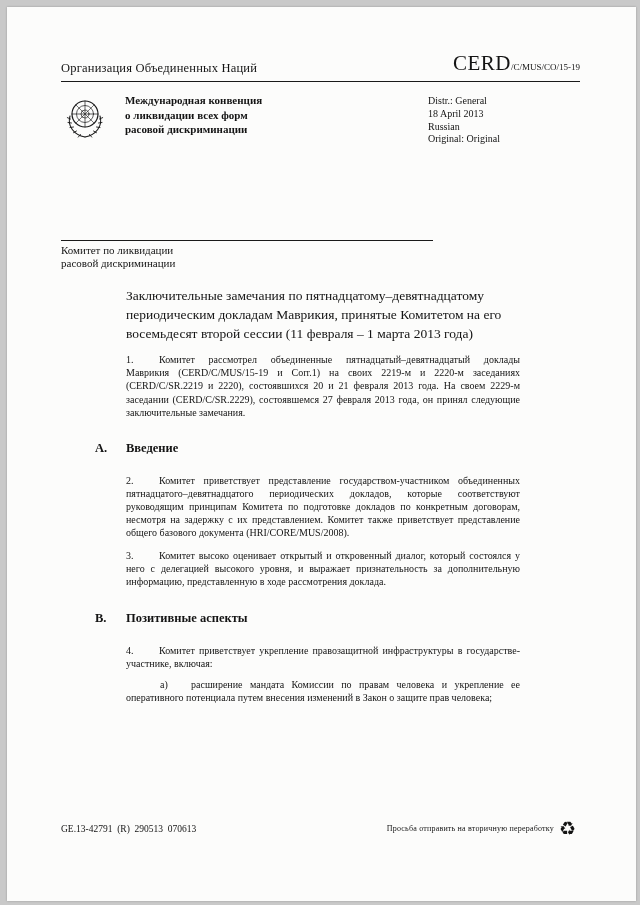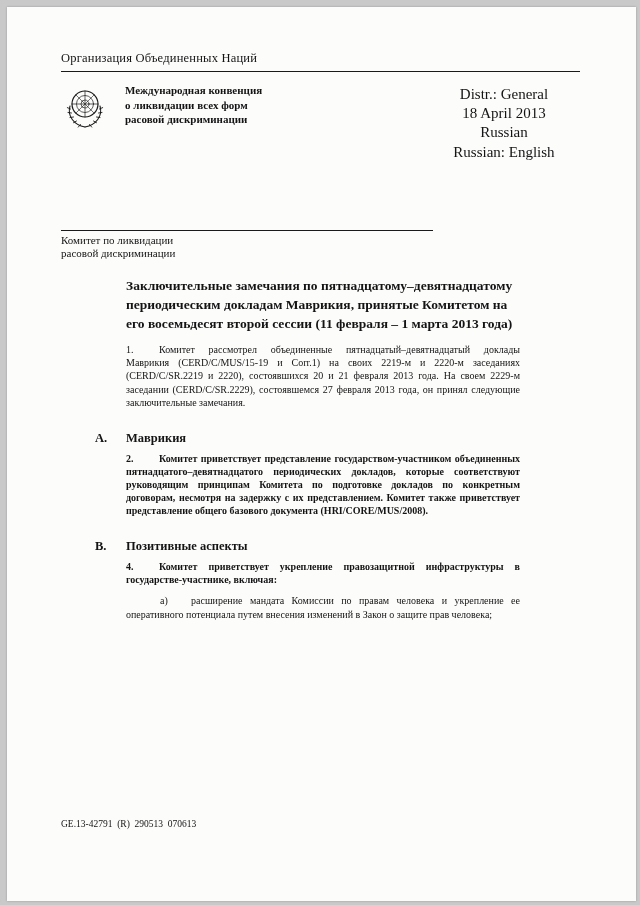--- a/index.html
+++ b/index.html
@@ -32,33 +32,33 @@
   .masthead{display:flex;margin-top:11px;height:147px;}
   .emblem{width:48px;height:48px;flex:0 0 48px;margin-top:2px;}
   .conv-title{
     margin-left:16px;
     font-size:11px;font-weight:bold;line-height:1.34;
     white-space:pre-line;
     width:282px;
   }
   .distr-block{
     margin-left:auto;
-    font-size:15px;line-height:1.28;
-    width:152px;padding-top:2px;text-align:center;
+    font-size:10px;line-height:1.28;
+    width:152px;padding-top:2px;
   }
   .rule-2{border-bottom:1.2px solid #1a1a1a;width:372px;}
   .committee{
     font-size:11px;font-weight:normal;line-height:1.22;
     white-space:pre-line;margin-top:3px;
   }
   
   .bodycol{margin-left:65px;width:394px;}
   .doc-title{
     margin-top:15px;
-    font-size:13.5px;font-weight:bold;line-height:1.42;
+    font-size:13.5px;font-weight:normal;line-height:1.42;
     text-align:left;
   }
   .body-p{
     margin:10px 0 0 0;
     font-size:10px;line-height:1.31;
     text-align:justify;
   }
   .pnum{display:inline-block;min-width:33px;}
   .sec-head{
     position:relative;
@@ -75,29 +75,30 @@
   .sub-label{display:inline-block;min-width:14px;margin-right:17px;text-indent:0;}
   
   .footer{
     position:absolute;left:54px;right:60px;top:812px;
     display:flex;justify-content:space-between;align-items:center;
   }
   .ge-ref{font-size:9.5px;white-space:pre;}
   .recycle-wrap{display:flex;align-items:center;gap:5px;}
   .recycle-note{font-size:8px;letter-spacing:.2px;}
   .recycle-glyph{font-size:19px;line-height:1;}
-  .mt6{margin-top:6px;font-weight:bold;}
+  .mt6{margin-top:18px;}
 </style>
 </head>
 <body>
 
 <div class="page">
 
   <div class="header-row">
     <span class="org-name">Организация Объединенных Наций</span>
+    <span class="doc-symbol"><span class="big">CERD</span><span class="small">/C/MUS/CO/15-19</span></span>
   </div>
   <div class="rule-1"></div>
 
   <div class="masthead">
     <span class="emblem">
       <svg width="48" height="48" viewBox="0 0 48 48">
         <g fill="none" stroke="#1a1a1a" stroke-linecap="round">
           <circle cx="24" cy="19" r="13" stroke-width="1.2"></circle>
           <circle cx="24" cy="19" r="8.5" stroke-width="0.7"></circle>
           <circle cx="24" cy="19" r="4" stroke-width="0.7"></circle>
@@ -112,47 +113,52 @@
         </g>
       </svg>
     </span>
     <div class="conv-title">Международная конвенция
 о ликвидации всех форм
 расовой дискриминации</div>
     <div class="distr-block">
       <div>Distr.: General</div>
       <div>18 April 2013</div>
       <div>Russian</div>
-      <div>Russian: English</div>
+      <div>Original: Original</div>
     </div>
   </div>
 
   <div class="rule-2"></div>
   <div class="committee">Комитет по ликвидации
 расовой дискриминации</div>
 
   <div class="bodycol">
 
     <div class="doc-title">Заключительные замечания по пятнадцатому–девятнадцатому периодическим докладам Маврикия, принятые Комитетом на его восемьдесят второй сессии (11 февраля – 1 марта 2013 года)</div>
 
     <p class="body-p"><span class="pnum">1.</span><span>Комитет рассмотрел объединенные пятнадцатый–девятнадцатый доклады Маврикия (CERD/C/MUS/15-19 и Corr.1) на своих 2219-м и 2220-м заседаниях (CERD/C/SR.2219 и 2220), состоявшихся 20 и 21 февраля 2013 года. На своем 2229-м заседании (CERD/C/SR.2229), состоявшемся 27 февраля 2013 года, он принял следующие заключительные замечания.</span></p>
 
     <div class="sec-head">
       <span class="sec-letter">A.</span>
-      <span class="sec-title">Маврикия</span>
+      <span class="sec-title">Введение</span>
     </div>
     <p class="body-p mt6"><span class="pnum">2.</span><span>Комитет приветствует представление государством-участником объединенных пятнадцатого–девятнадцатого периодических докладов, которые соответствуют руководящим принципам Комитета по подготовке докладов по конкретным договорам, несмотря на задержку с их представлением. Комитет также приветствует представление общего базового документа (HRI/CORE/MUS/2008).</span></p>
+    <p class="body-p"><span class="pnum">3.</span><span>Комитет высоко оценивает открытый и откровенный диалог, который состоялся у него с делегацией высокого уровня, и выражает признательность за дополнительную информацию, представленную в ходе рассмотрения доклада.</span></p>
 
     <div class="sec-head">
       <span class="sec-letter">B.</span>
       <span class="sec-title">Позитивные аспекты</span>
     </div>
     <p class="body-p mt6"><span class="pnum">4.</span><span>Комитет приветствует укрепление правозащитной инфраструктуры в государстве-участнике, включая:</span></p>
 
     <p class="sub-p"><span class="sub-label">a)</span><span>расширение мандата Комиссии по правам человека и укрепление ее оперативного потенциала путем внесения изменений в Закон о защите прав человека;</span></p>
 
   </div>
 
   <div class="footer">
     <span class="ge-ref">GE.13-42791  (R)  290513  070613</span>
+    <span class="recycle-wrap">
+      <span class="recycle-note">Просьба отправить на вторичную переработку</span>
+      <span class="recycle-glyph">♻</span>
+    </span>
   </div>
 
 </div>
 
 </body></html>

